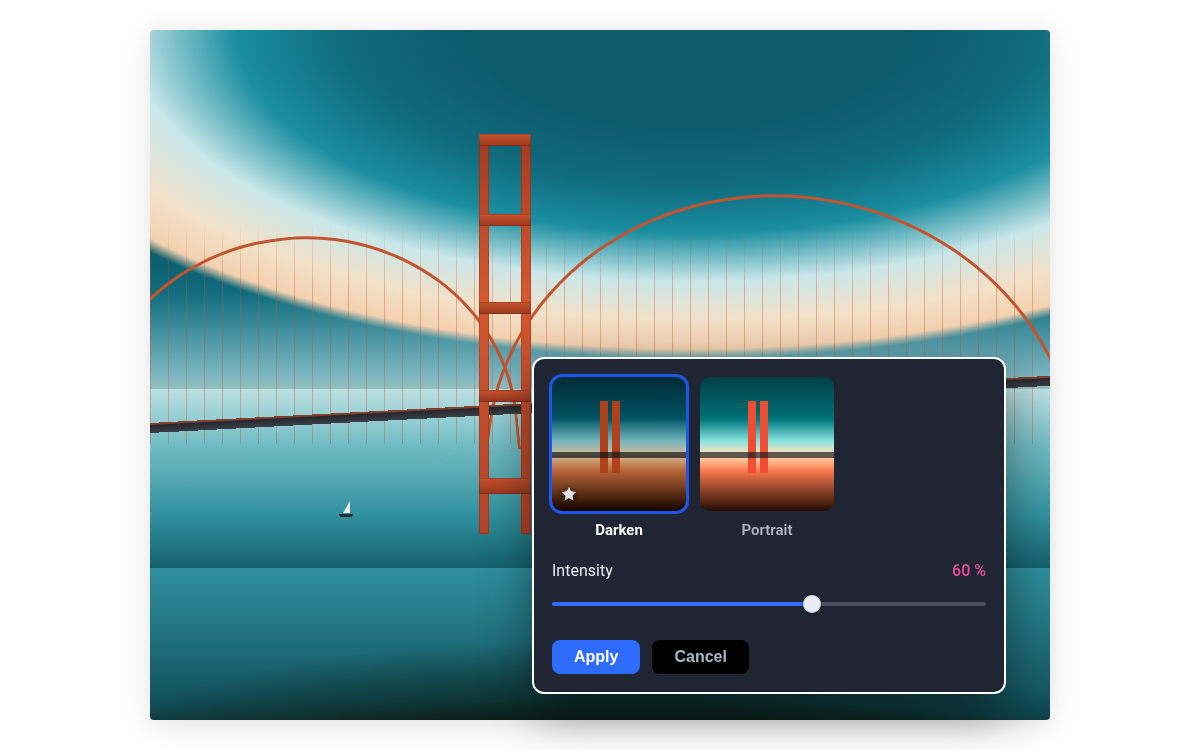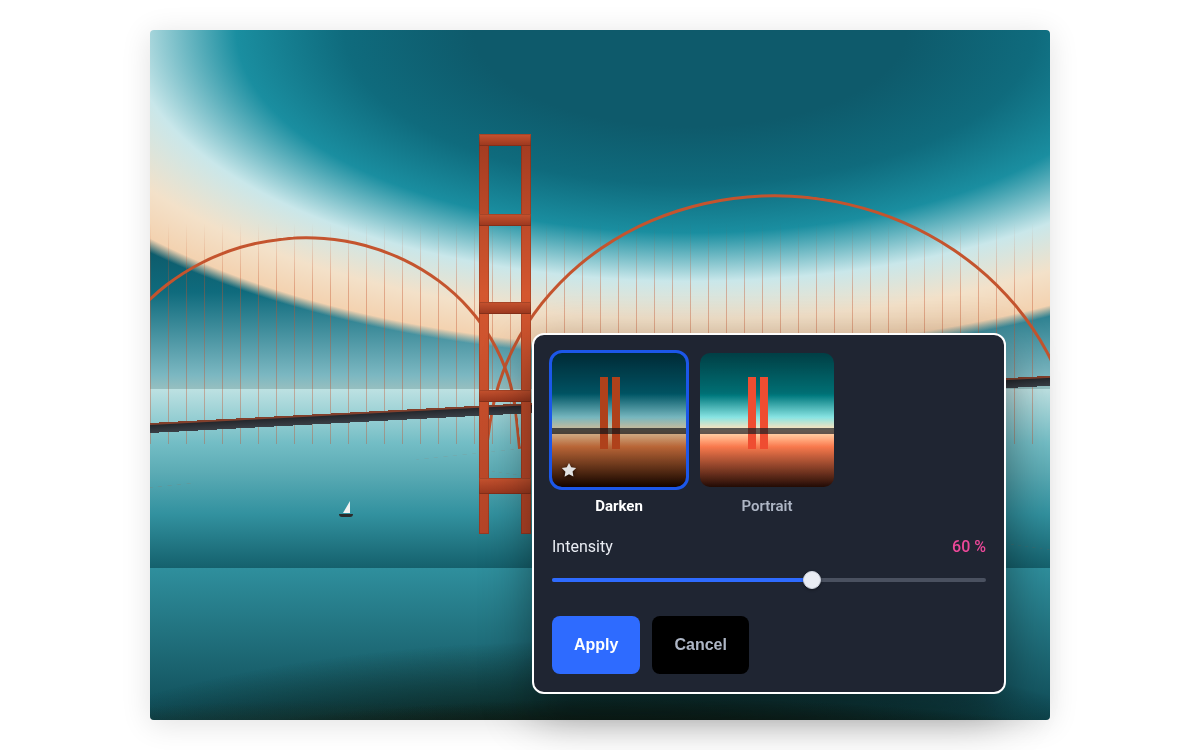--- a/index.html
+++ b/index.html
@@ -99,21 +99,21 @@
 
   .slider-row { margin-top: 22px; }
   .slider-head { display: flex; align-items: baseline; justify-content: space-between; font-size: 16px; color: #e9ecf3; }
   .slider-head .val { color: #ec4899; font-weight: 500; }
   .slider { position: relative; height: 28px; margin-top: 10px; }
   .track { position: absolute; left: 0; right: 0; top: 50%; height: 4px; background: #4a5160; border-radius: 4px; transform: translateY(-50%); }
   .track-fill { position: absolute; left: 0; top: 50%; height: 4px; background: #2e6bff; border-radius: 4px; transform: translateY(-50%); }
   .knob { position: absolute; top: 50%; width: 18px; height: 18px; background: #e9ecf3; border: 1px solid #cfd4df; border-radius: 50%; transform: translate(-50%, -50%); box-shadow: 0 1px 3px rgba(0,0,0,0.4); }
 
   .actions { display: flex; gap: 12px; margin-top: 22px; }
-  .btn { border: none; border-radius: 8px; padding: 20px 22px; font-size: 16px; font-weight: 600; cursor: pointer; }
+  .btn { border: none; border-radius: 8px; padding: 8px 22px; font-size: 16px; font-weight: 600; cursor: pointer; }
   .btn-primary { background: #2e6bff; color: #fff; }
   .btn-secondary { background: #000000; color: #aeb6c5; }
 </style>
 </head>
 <body>
 
 <div class="stage">
   <div class="photo-wrap">
     <div class="photo">
       <div class="water"></div>

